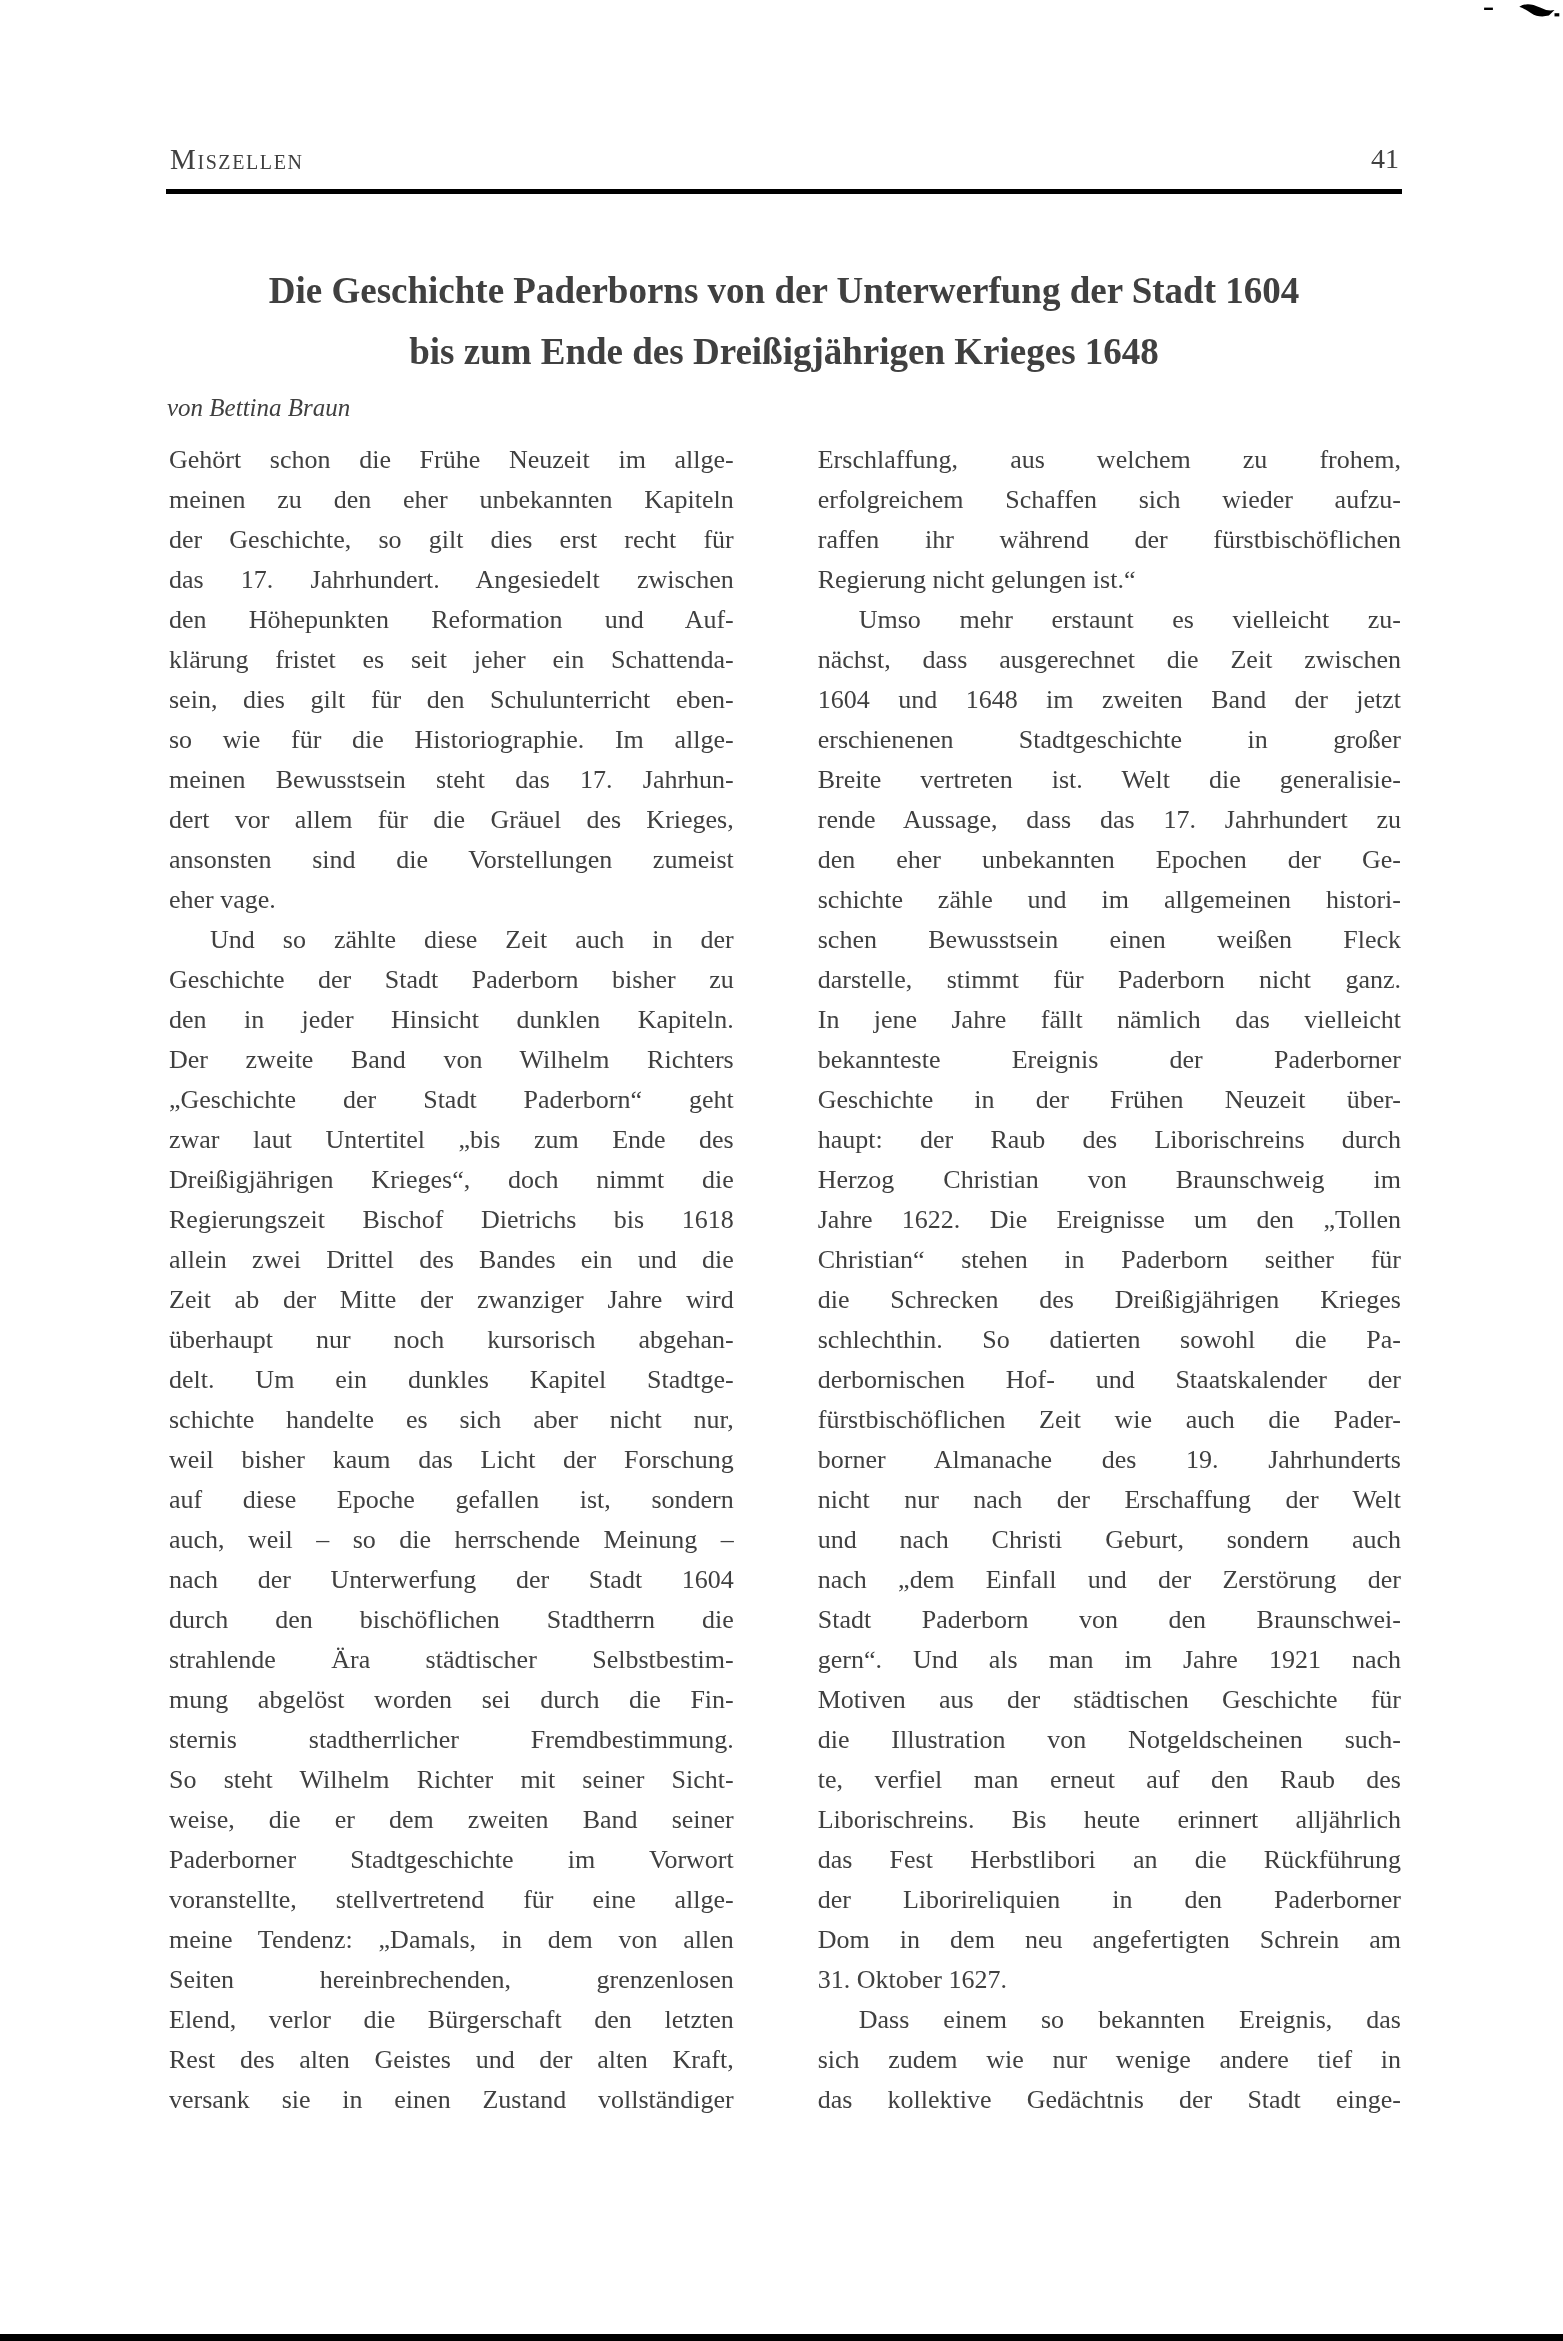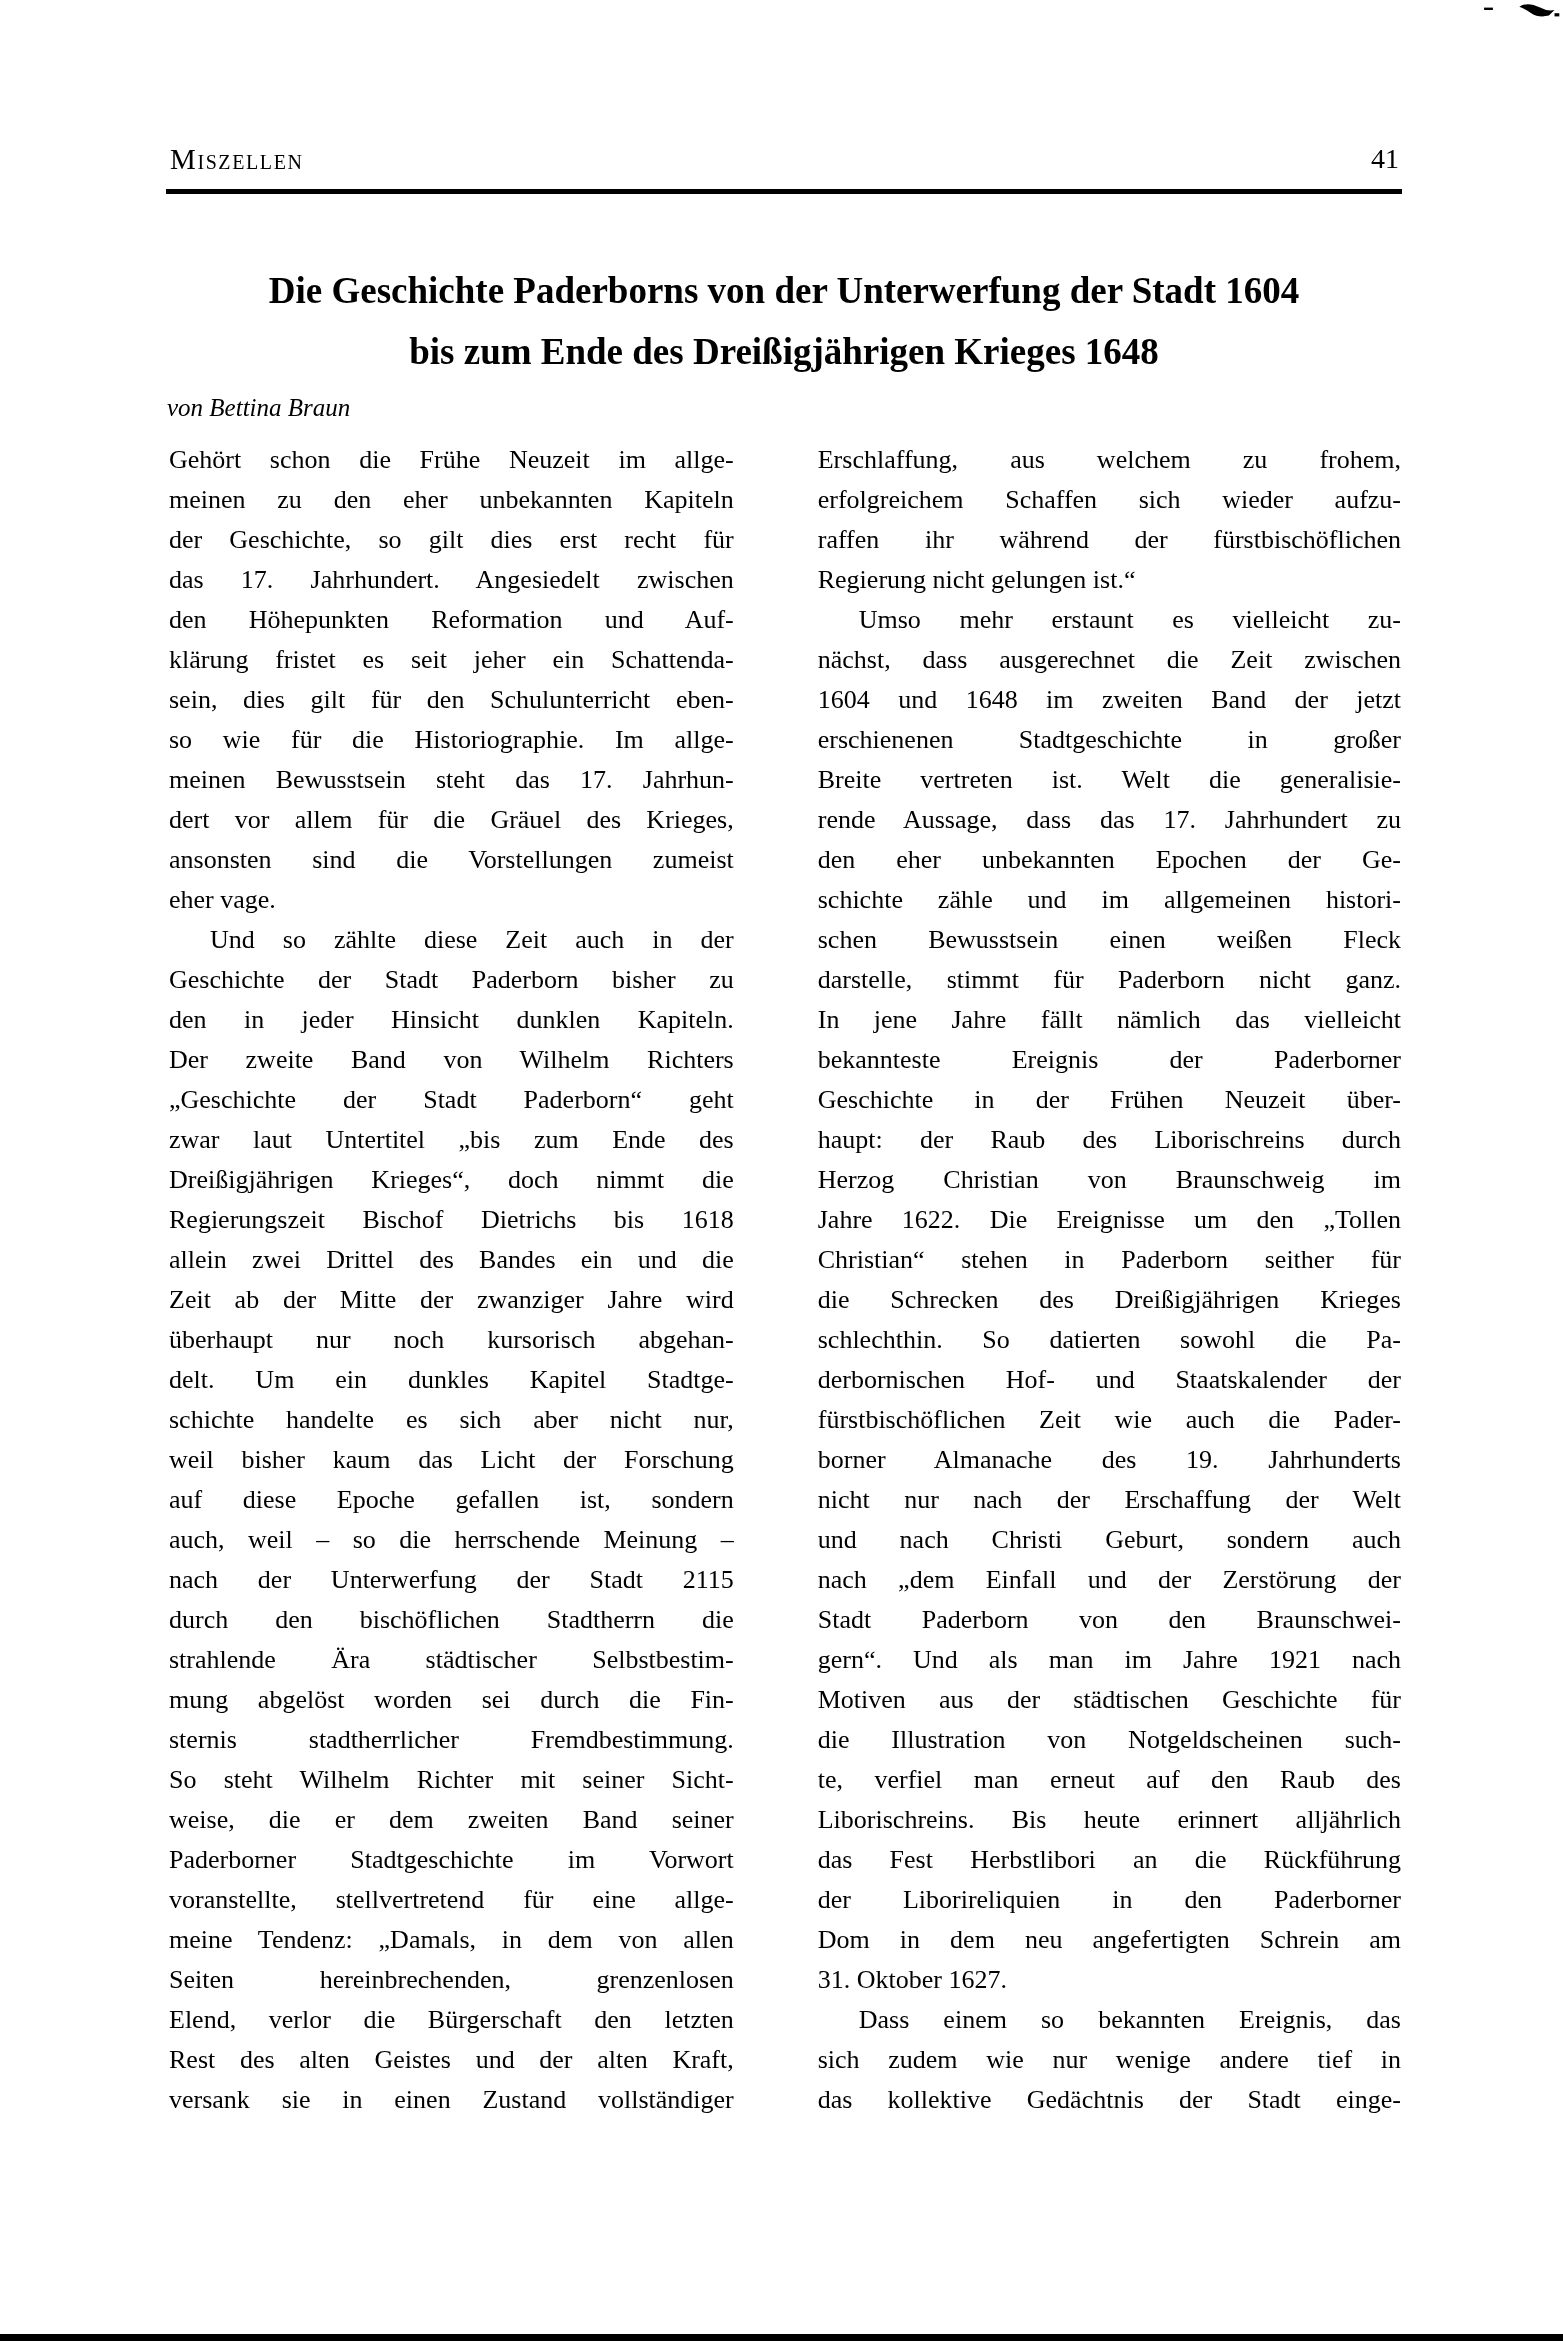--- a/index.html
+++ b/index.html
@@ -55,21 +55,21 @@
     position:absolute; left:1484px; top:1.6px;
   }
   .bottom-bar {
     position:absolute; left:0; bottom:0;
     width:1564px; height:8px; background:#000;
   }
 </style>
 </head>
 <body>
 
-<div class="page" style="background: rgb(255, 255, 255); color: #000000;">
+<div class="page" style="background: rgb(255, 255, 255); color: #404040;">
 
   <span class="head-title">Miszellen</span>
 
   <span class="page-num">41</span>
 
   <div class="head-rule"></div>
 
   <div class="title-line l1">Die Geschichte Paderborns von der Unterwerfung der Stadt 1604</div>
 
   <div class="title-line l2">bis zum Ende des Dreißigjährigen Krieges 1648</div>
@@ -99,21 +99,21 @@
         <div class="line">Dreißigjährigen Krieges“, doch nimmt die</div>
         <div class="line">Regierungszeit Bischof Dietrichs bis 1618</div>
         <div class="line">allein zwei Drittel des Bandes ein und die</div>
         <div class="line">Zeit ab der Mitte der zwanziger Jahre wird</div>
         <div class="line">überhaupt nur noch kursorisch abgehan-</div>
         <div class="line">delt. Um ein dunkles Kapitel Stadtge-</div>
         <div class="line">schichte handelte es sich aber nicht nur,</div>
         <div class="line">weil bisher kaum das Licht der Forschung</div>
         <div class="line">auf diese Epoche gefallen ist, sondern</div>
         <div class="line">auch, weil – so die herrschende Meinung –</div>
-        <div class="line">nach der Unterwerfung der Stadt 2115</div>
+        <div class="line">nach der Unterwerfung der Stadt 1604</div>
         <div class="line">durch den bischöflichen Stadtherrn die</div>
         <div class="line">strahlende Ära städtischer Selbstbestim-</div>
         <div class="line">mung abgelöst worden sei durch die Fin-</div>
         <div class="line">sternis stadtherrlicher Fremdbestimmung.</div>
         <div class="line">So steht Wilhelm Richter mit seiner Sicht-</div>
         <div class="line">weise, die er dem zweiten Band seiner</div>
         <div class="line">Paderborner Stadtgeschichte im Vorwort</div>
         <div class="line">voranstellte, stellvertretend für eine allge-</div>
         <div class="line">meine Tendenz: „Damals, in dem von allen</div>
         <div class="line">Seiten hereinbrechenden, grenzenlosen</div>

